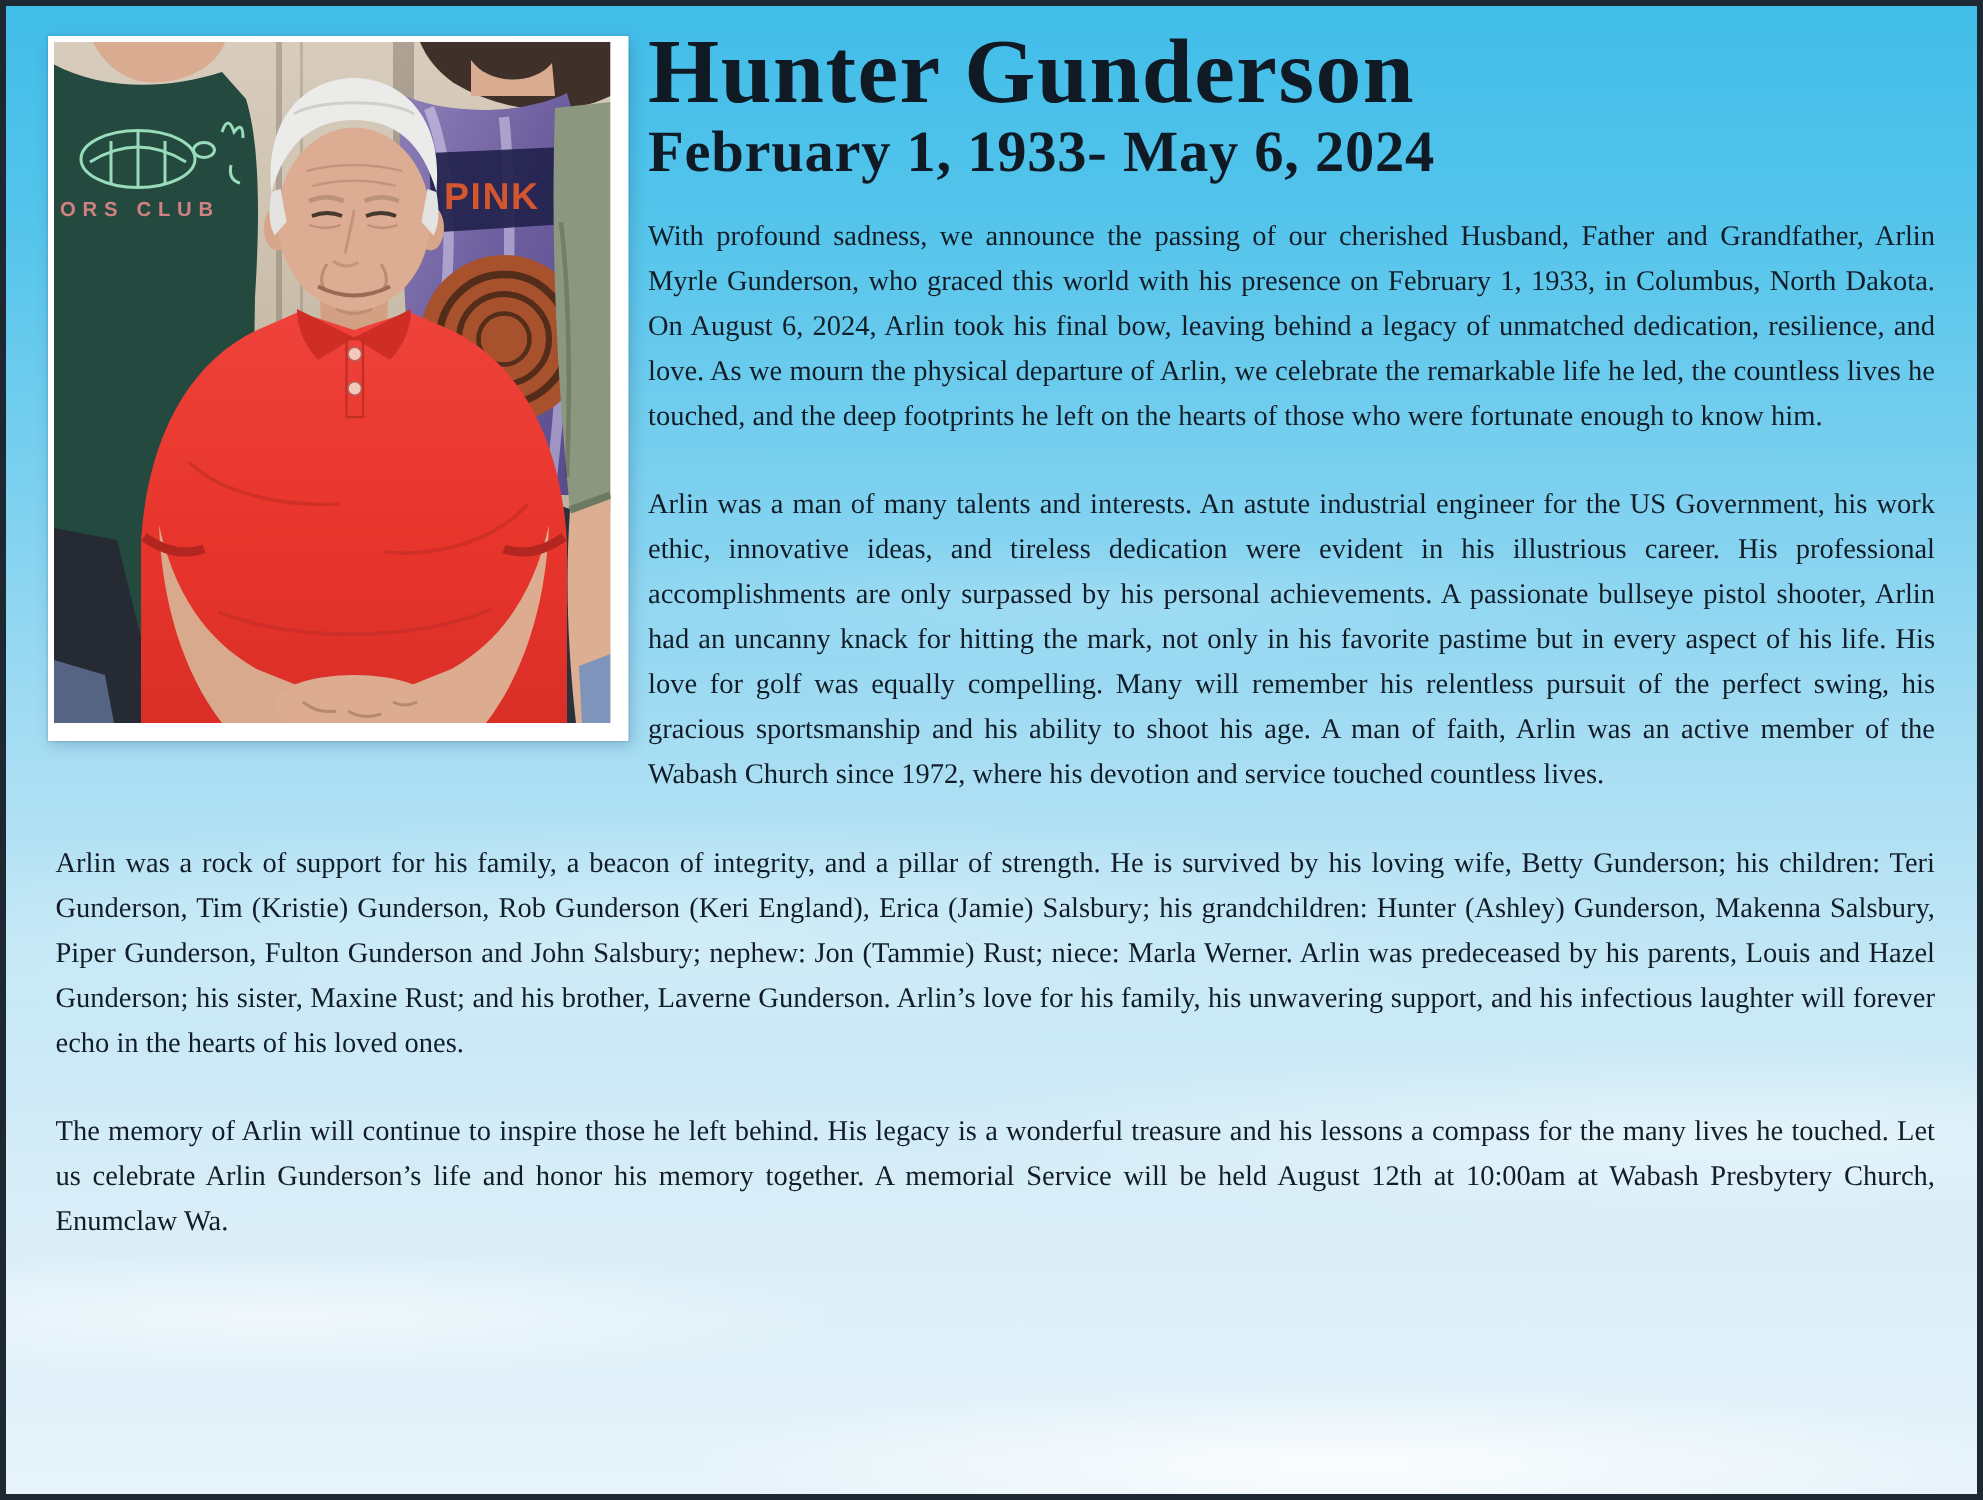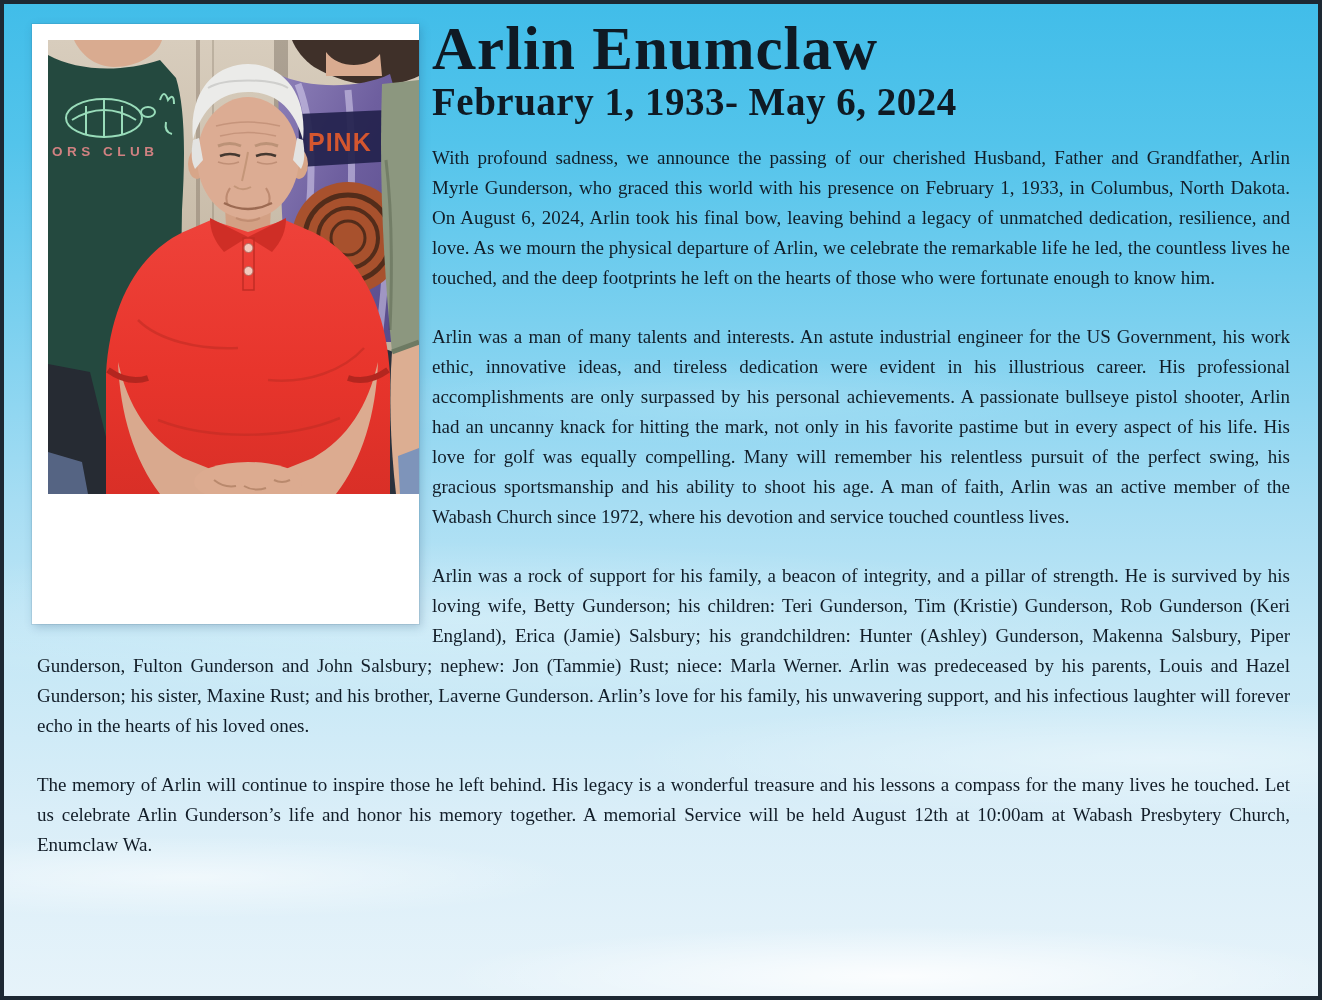--- a/index.html
+++ b/index.html
@@ -14,22 +14,22 @@
       radial-gradient(42% 6% at 14% 88%, rgba(255,255,255,.55), rgba(255,255,255,0) 70%),
       radial-gradient(55% 8% at 88% 76%, rgba(255,255,255,.40), rgba(255,255,255,0) 75%),
       radial-gradient(65% 10% at 35% 62%, rgba(255,255,255,.28), rgba(255,255,255,0) 78%),
       radial-gradient(40% 6% at 55% 40%, rgba(255,255,255,.15), rgba(255,255,255,0) 75%),
       linear-gradient(180deg,#41bde9 0%, #53c4eb 14%, #7bd0ef 32%, #a6ddf3 50%, #c6e8f6 66%, #daeef8 82%, #e6f3fa 100%);
     color:#101b26;
   }
 
   .photo-frame{
     float:left;
-    width:387px;height:600px;box-sizing:border-box;
-    background:#ffffff;padding:16px;
+    width:387px;height:470px;box-sizing:border-box;
+    background:#ffffff;padding:4px;
     margin:6px 13px 16px -5px;
     box-shadow:0 0 0 1px rgba(30,70,100,.10), 2px 3px 9px rgba(30,70,110,.25);
   }
   .photo-frame svg{display:block;width:371px;height:454px;}
 
   h1.title{
     margin:0;padding:0;
     font-size:61px;line-height:1.02;font-weight:600;
     letter-spacing:1px;color:#0f1a24;
   }
@@ -161,21 +161,21 @@
           <path d="M170,122 Q181,126 191,122 M209,122 Q219,126 229,122" stroke="rgba(150,100,75,.4)" stroke-width="1.5" fill="none"></path>
           <path d="M200,112 C198,124 196,132 194,141 M186,146 Q194,152 203,147" stroke="#c49679" stroke-width="2" fill="none"></path>
           <path d="M182,148 Q176,157 180,165 M218,148 Q224,157 220,165" stroke="rgba(160,105,80,.5)" stroke-width="2" fill="none"></path>
           <path d="M176,163 Q200,175 224,163" stroke="#9c6a52" stroke-width="2.5" fill="none"></path>
           <path d="M188,178 Q200,184 212,178" stroke="rgba(160,105,80,.35)" stroke-width="2" fill="none"></path>
         </g>
       </g>
     </svg>
   </div>
 
-  <h1 class="title">Arlin Enumclaw</h1>
+  <h1 class="title">Hunter Gunderson</h1>
   <h2 class="dates">February 1, 1933- May 6, 2024</h2>
 
   <div class="obituary">
     <p>With profound sadness, we announce the passing of our cherished Husband, Father and Grandfather, Arlin Myrle Gunderson, who graced this world with his presence on February 1, 1933, in Columbus, North Dakota. On August 6, 2024, Arlin took his final bow, leaving behind a legacy of unmatched dedication, resilience, and love. As we mourn the physical departure of Arlin, we celebrate the remarkable life he led, the countless lives he touched, and the deep footprints he left on the hearts of those who were fortunate enough to know him.</p>
     <p>Arlin was a man of many talents and interests. An astute industrial engineer for the US Government, his work ethic, innovative ideas, and tireless dedication were evident in his illustrious career. His professional accomplishments are only surpassed by his personal achievements. A passionate bullseye pistol shooter, Arlin had an uncanny knack for hitting the mark, not only in his favorite pastime but in every aspect of his life. His love for golf was equally compelling. Many will remember his relentless pursuit of the perfect swing, his gracious sportsmanship and his ability to shoot his age. A man of faith, Arlin was an active member of the Wabash Church since 1972, where his devotion and service touched countless lives.</p>
     <p>Arlin was a rock of support for his family, a beacon of integrity, and a pillar of strength. He is survived by his loving wife, Betty Gunderson; his children: Teri Gunderson, Tim (Kristie) Gunderson, Rob Gunderson (Keri England), Erica (Jamie) Salsbury; his grandchildren: Hunter (Ashley) Gunderson, Makenna Salsbury, Piper Gunderson, Fulton Gunderson and John Salsbury; nephew: Jon (Tammie) Rust; niece: Marla Werner. Arlin was predeceased by his parents, Louis and Hazel Gunderson; his sister, Maxine Rust; and his brother, Laverne Gunderson. Arlin’s love for his family, his unwavering support, and his infectious laughter will forever echo in the hearts of his loved ones.</p>
     <p>The memory of Arlin will continue to inspire those he left behind. His legacy is a wonderful treasure and his lessons a compass for the many lives he touched. Let us celebrate Arlin Gunderson’s life and honor his memory together. A memorial Service will be held August 12th at 10:00am at Wabash Presbytery Church, Enumclaw Wa.</p>
   </div>
 
 </div>

